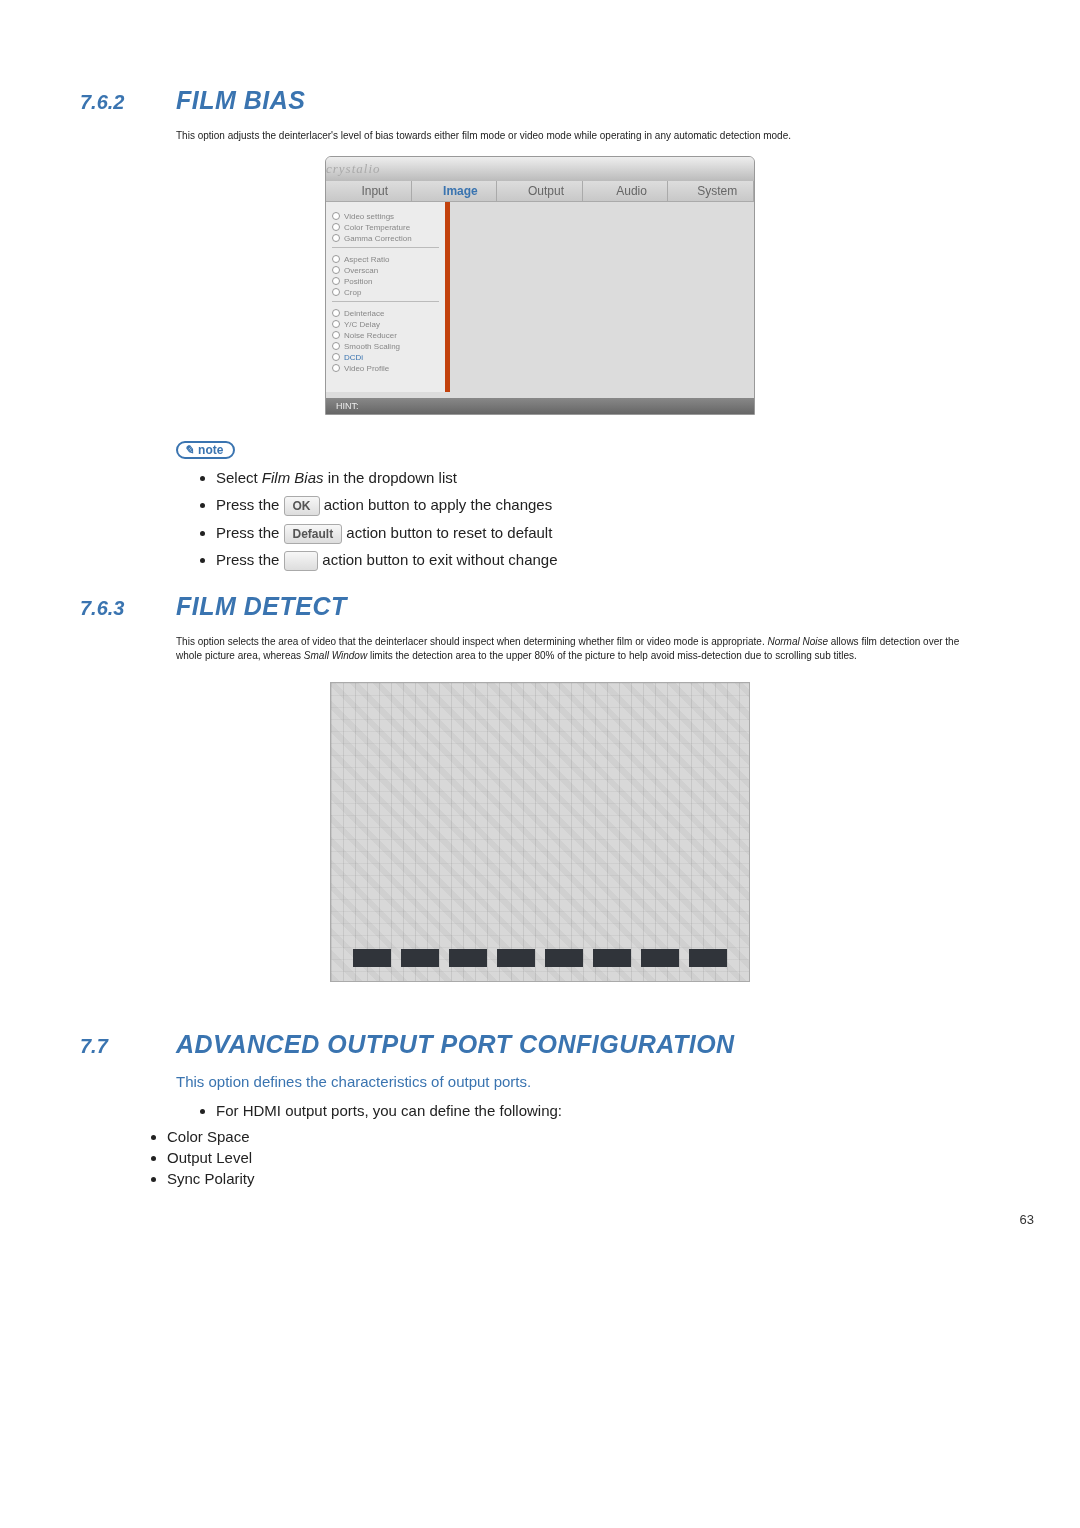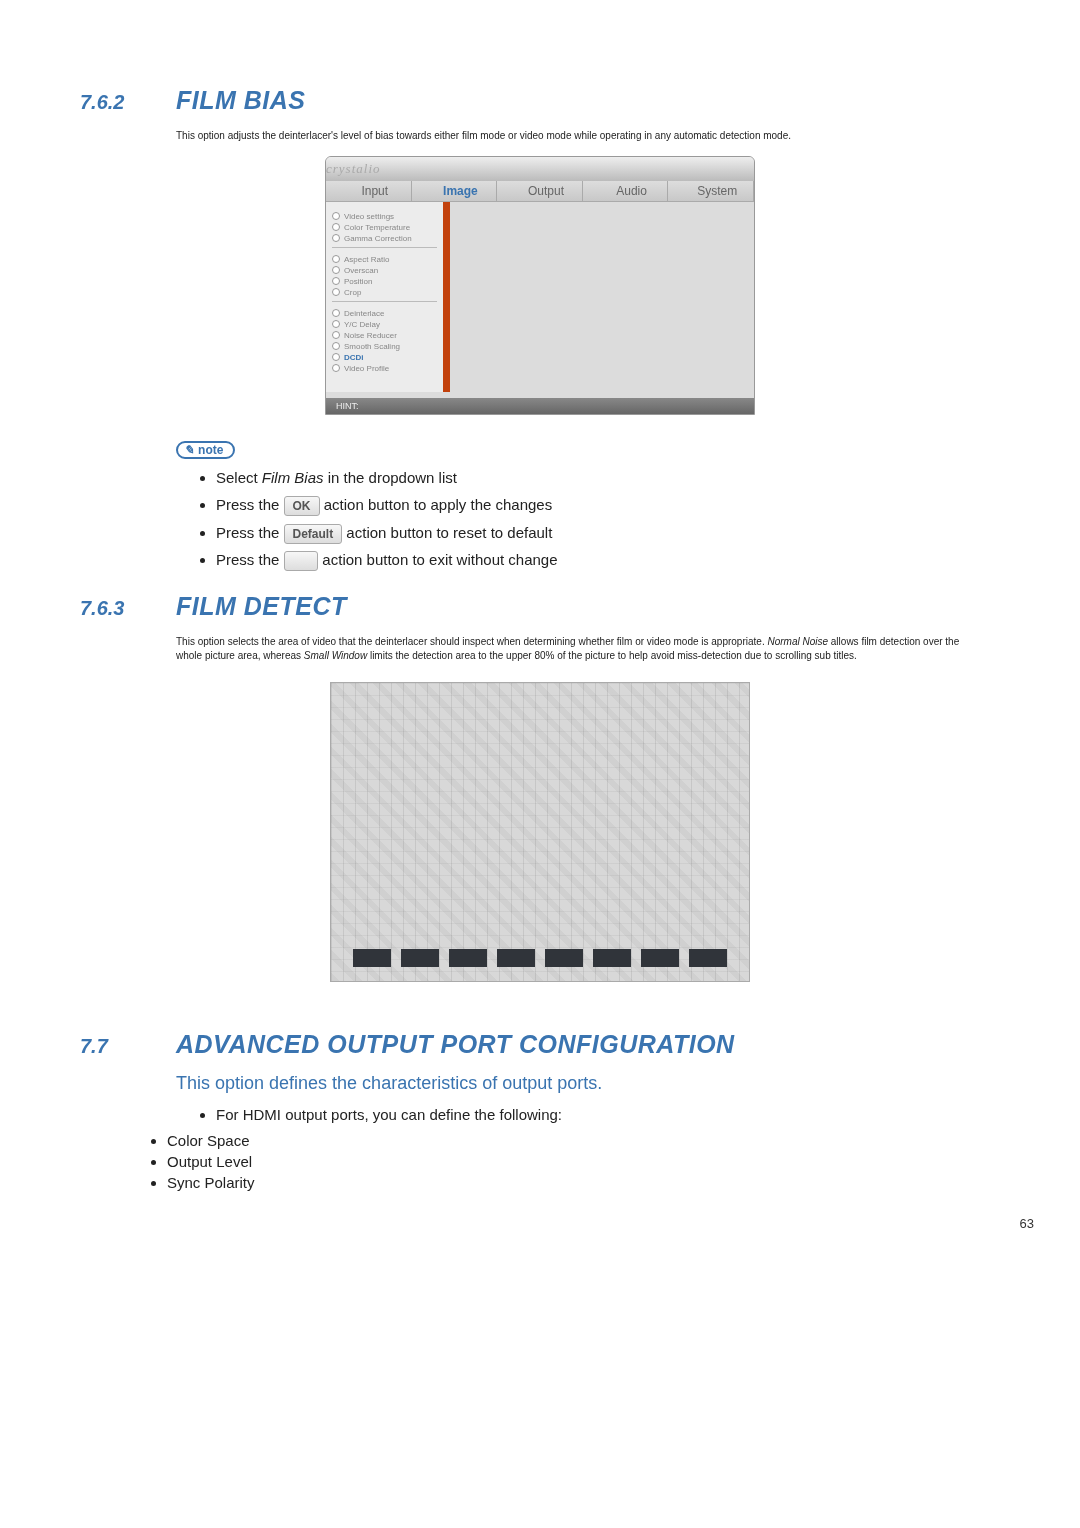--- a/index.html
+++ b/index.html
@@ -81,38 +81,38 @@
     padding: 3px 0;
     font-size: 12px;
     border-right: 1px solid #aaa;
   }
   .ui-tab.active { color: #3a74b0; font-weight: bold; }
   .ui-tab span.icon { display: inline-block; width: 10px; height: 8px; margin-right: 3px; opacity: 0.5; }
   .ui-main { display: flex; min-height: 190px; }
   .ui-sidebar {
     width: 124px;
     padding: 6px 6px;
-    border-right: 7px solid #c2410c;
+    border-right: 5px solid #c2410c;
     background: #ececec;
   }
   .ui-side-group {
     border-bottom: 1px solid #bbb;
     padding: 3px 0;
     margin-bottom: 3px;
   }
   .ui-side-item {
     display: flex;
     align-items: center;
     gap: 4px;
     padding: 1px 0;
     font-size: 8px;
     color: #888;
     white-space: nowrap;
   }
-  .ui-side-item.active { color: #3a74b0; font-weight: bold; }
+  .ui-side-item.active { color: #3a74b0; font-weight: normal; }
   .ui-radio {
     width: 8px; height: 8px;
     border: 1px solid #999;
     border-radius: 50%;
     background: #fff;
     flex-shrink: 0;
   }
   .ui-content {
     flex: 1;
     padding: 12px 10px;
@@ -240,21 +240,21 @@
   }
   .pixel-img .bb {
     flex: 1;
     background: #30343a;
     height: 18px;
   }
   .sub-italic {
     margin-left: 96px;
     margin-right: 40px;
     color: #3a74b0;
-    font-size: 18px;
+    font-size: 15px;
     margin-bottom: 10px;
   }
   .nested-list {
     margin-left: 87px;
   }
   .nested-list li {
     list-style: disc;
     margin-bottom: 4px;
     font-size: 15px;
   }

